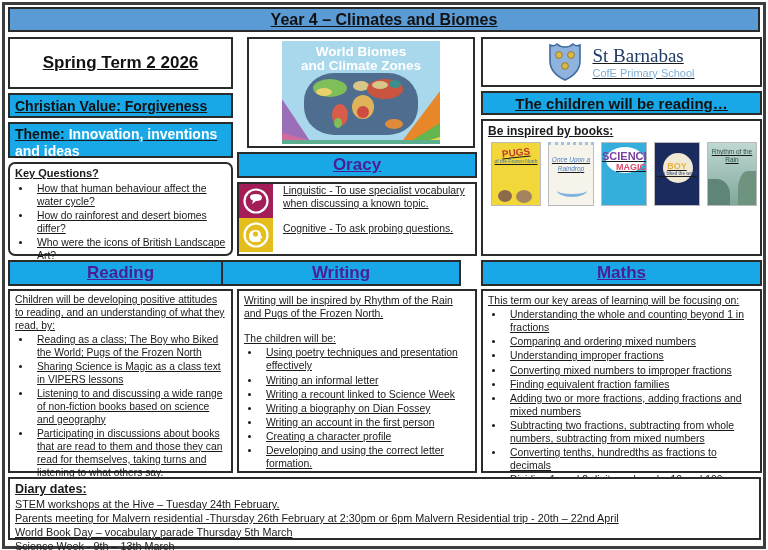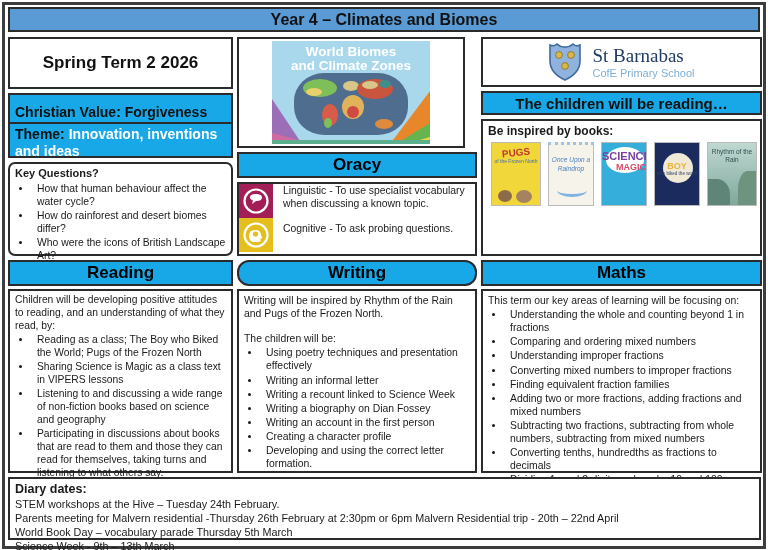--- a/index.html
+++ b/index.html
@@ -1,23 +1,23 @@
 <!DOCTYPE html>
 <html><head>
 <meta charset="utf-8">
 <style>
   html,body{margin:0;padding:0;background:#fff;}
   .page{position:relative;width:768px;height:550px;background:#ffffff;
         font-family:"Liberation Sans","DejaVu Sans",sans-serif;color:#1a1a1a;overflow:hidden;}
   .frame{position:absolute;left:2px;top:2px;width:758px;height:541px;border:3px solid #3d3d3d;pointer-events:none;}
-  .box{position:absolute;box-sizing:border-box;border:2px solid #2b2b2b;background:#fff;}
+  .box{position:absolute;box-sizing:border-box;border:2px solid #2b2b2b;background:#fff;text-decoration:underline;}
   .cyan{background:#18A8E8;}
   .banner{background:#5B9BD5;display:flex;align-items:center;justify-content:center;
           font-weight:bold;font-size:16px;color:#111;}
-  .hdr{display:flex;align-items:center;justify-content:center;font-weight:bold;font-size:17px;color:#000000;}
+  .hdr{display:flex;align-items:center;justify-content:center;font-weight:bold;font-size:17px;color:#4c1d95;}
   .center-bold{display:flex;align-items:center;justify-content:center;font-weight:bold;color:#111;}
   .body-text{font-size:10.4px;line-height:1.26;color:#1a1a1a;}
   .pad{padding:3px 5px;}
   ul.bullets{margin:1px 0 0 0;padding-left:17px;list-style:disc;}
   ul.bullets li{padding-left:5px;margin:0 0 1px 0;}
   .theme-label{color:#111;font-weight:bold;}
   .theme-text{color:#ffffff;font-weight:bold;}
   .oracy-row{position:relative;height:100%;}
   .oracy-icons{position:absolute;left:0;top:0;display:flex;flex-direction:column;}
   .icon-sq{width:34px;height:34px;display:flex;align-items:center;justify-content:center;}
@@ -37,39 +37,39 @@
 </head>
 <body>
 
 <div class="page">
   <div class="frame"></div>
 
   <div class="box banner" style="left:8px;top:7px;width:752px;height:25px;">Year 4 – Climates and Biomes</div>
 
   <div class="box center-bold" style="left:8px;top:37px;width:225px;height:52px;font-size:17px;text-align:center;">Spring Term 2 2026</div>
 
-  <div class="box cyan" style="left:8px;top:93px;width:225px;height:25px;display:flex;align-items:center;padding:17px 5px;">
+  <div class="box cyan" style="left:8px;top:93px;width:225px;height:25px;display:flex;align-items:center;padding:4px 5px;">
     <span style="font-weight:bold;font-size:14px;color:#111;">Christian Value: Forgiveness</span>
   </div>
 
   <div class="box cyan pad" style="left:8px;top:122px;width:225px;height:36px;font-size:14px;line-height:1.22;padding-top:2px;">
     <span class="theme-label">Theme:</span>
     <span class="theme-text">Innovation, inventions and ideas</span>
   </div>
 
   <div class="box body-text pad" style="left:8px;top:162px;width:225px;height:94px;border-radius:7px;">
     <div style="font-weight:bold;font-size:11px;">Key Questions?</div>
     <ul class="bullets">
       <li>How that human behaviour affect the water cycle?</li>
       <li>How do rainforest and desert biomes differ?</li>
       <li>Who were the icons of British Landscape Art?</li>
     </ul>
   </div>
 
-  <div class="box" style="left:237px;top:37px;width:228px;height:111px;display:flex;align-items:center;justify-content:center;">
+  <div class="box" style="left:247px;top:37px;width:228px;height:111px;display:flex;align-items:center;justify-content:center;">
     <svg width="158" height="103" viewBox="0 0 158 103">
       <rect x="0" y="0" width="158" height="103" fill="#A9D8EC"></rect>
       <polygon points="0,58 0,103 30,103" fill="#9B6FB8"></polygon>
       <polygon points="0,92 0,103 42,103" fill="#D06AA0"></polygon>
       <polygon points="158,50 158,103 118,103" fill="#E8872A"></polygon>
       <polygon points="158,82 158,103 124,103" fill="#64B54E"></polygon>
       <polygon points="158,96 158,103 134,103" fill="#E8D84A"></polygon>
       <rect x="0" y="99" width="158" height="4" fill="#5BAE8E"></rect>
       <rect x="22" y="32" width="114" height="62" rx="30" ry="28" fill="#4F6D8F"></rect>
       <ellipse cx="48" cy="47" rx="17" ry="9" fill="#7FBF5A"></ellipse>
@@ -166,21 +166,21 @@
     <div>Children will be developing positive attitudes to reading, and an understanding of what they read, by:</div>
     <ul class="bullets">
       <li>Reading as a class; The Boy who Biked the World; Pugs of the Frozen North</li>
       <li>Sharing Science is Magic as a class text in VIPERS lessons</li>
       <li>Listening to and discussing a wide range of non-fiction books based on science and geography</li>
       <li>Participating in discussions about books that are read to them and those they can read for themselves, taking turns and listening to what others say.</li>
     </ul>
   </div>
   <div class="box cyan hdr" style="left:8px;top:260px;width:225px;height:26px;">Reading</div>
 
-  <div class="box cyan hdr" style="left:237px;top:260px;width:240px;height:26px;border-radius:12px;">Writing</div>
+  <div class="box cyan hdr" style="left:221px;top:260px;width:240px;height:26px;">Writing</div>
   <div class="box body-text pad" style="left:237px;top:289px;width:240px;height:184px;">
     <div>Writing will be inspired by Rhythm of the Rain and Pugs of the Frozen North.</div>
     <div style="height:12px;"></div>
     <div>The children will be:</div>
     <ul class="bullets">
       <li>Using poetry techniques and presentation effectively</li>
       <li>Writing an informal letter</li>
       <li>Writing a recount linked to Science Week</li>
       <li>Writing a biography on Dian Fossey</li>
       <li>Writing an account in the first person</li>

